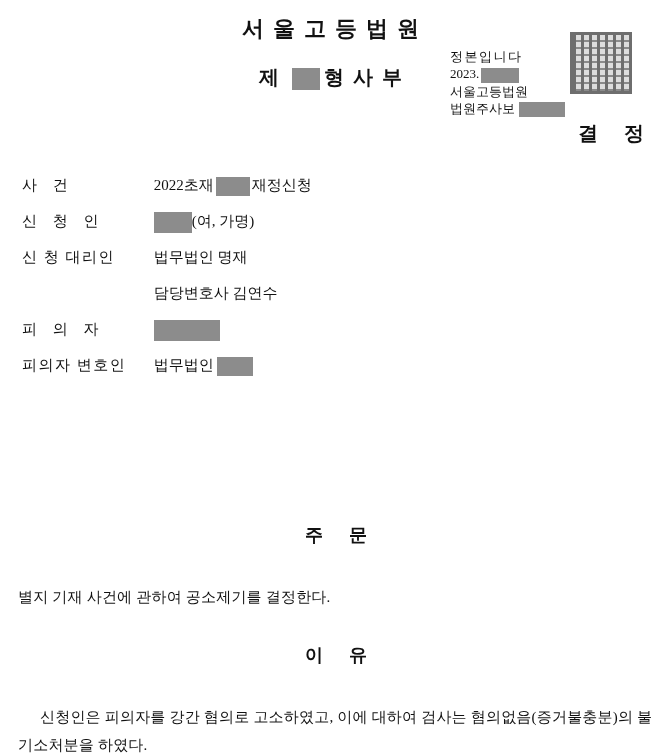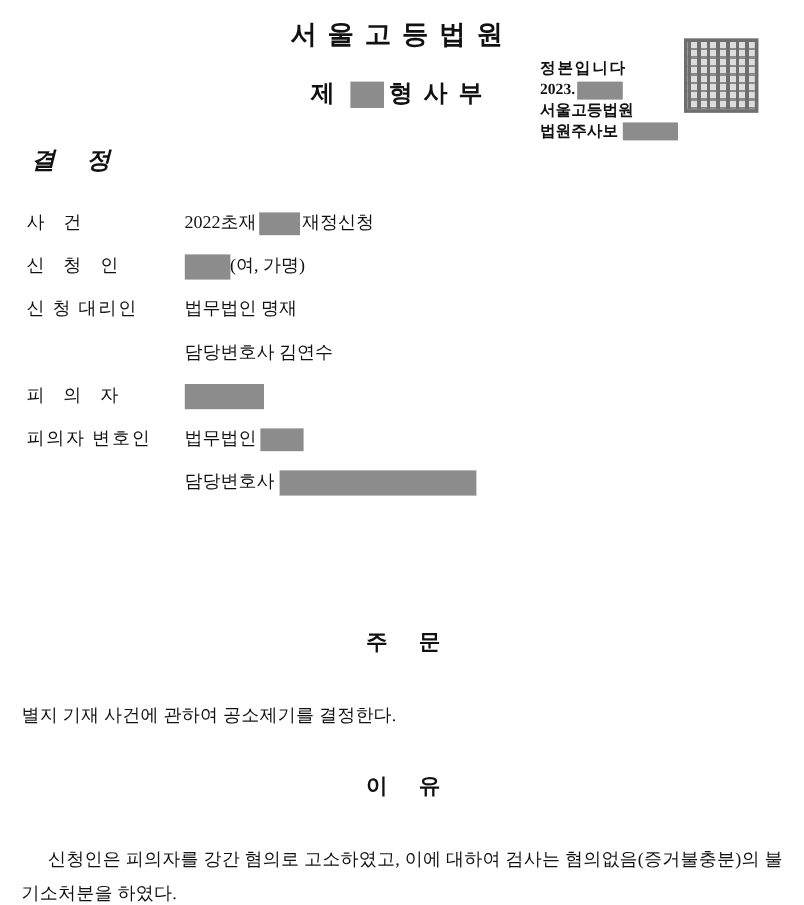--- a/index.html
+++ b/index.html
@@ -53,36 +53,34 @@
   .division-line .redact {
     width: 28px;
     height: 22px;
     margin: 0 4px;
   }
   .decision-word {
     position: absolute;
     left: 0;
     top: 120px;
     width: 670px;
-    text-align: left;
+    text-align: right;
     font-size: 20px;
     font-weight: 700;
     letter-spacing: 26px;
     text-indent: 26px;
-    font-style: italic;
   }
 
   
   .auth-block {
     position: absolute;
     left: 450px;
     top: 48px;
     font-size: 13px;
     line-height: 17px;
-    font-weight: bold;
   }
   .auth-block .line1 { letter-spacing: 1.5px; }
   .auth-block .line2 .redact { width: 38px; height: 15px; margin-left: 2px; }
   .auth-block .line4 .redact { width: 46px; height: 15px; margin-left: 4px; }
 
   .seal {
     position: absolute;
     left: 570px;
     top: 32px;
     width: 62px;
@@ -207,24 +205,20 @@
     <div class="row r-suspect">
       <span class="label">피  의  자</span>
       <span class="value"><span class="redact tall"></span></span>
     </div>
 
     <div class="row r-suspect-lawyer">
       <span class="label tight">피의자 변호인</span>
       <span class="value"><span>법무법인</span><span class="redact"></span></span>
     </div>
 
-    <div class="row r-charge-lawyer">
-      <span class="label"></span>
-      <span class="value"><span>담당변호사</span><span class="redact tall"></span></span>
-    </div>
 
 
   </div>
 
   <div class="section-head head-main">주문</div>
   <div class="para para-main">별지 기재 사건에 관하여 공소제기를 결정한다.</div>
 
   <div class="section-head head-reason">이유</div>
   <div class="para para-reason"><span class="indent"></span><span>신청인은 피의자를 강간 혐의로 고소하였고, 이에 대하여 검사는 혐의없음(증거불충분)의 불기소처분을 하였다.</span></div>
 

